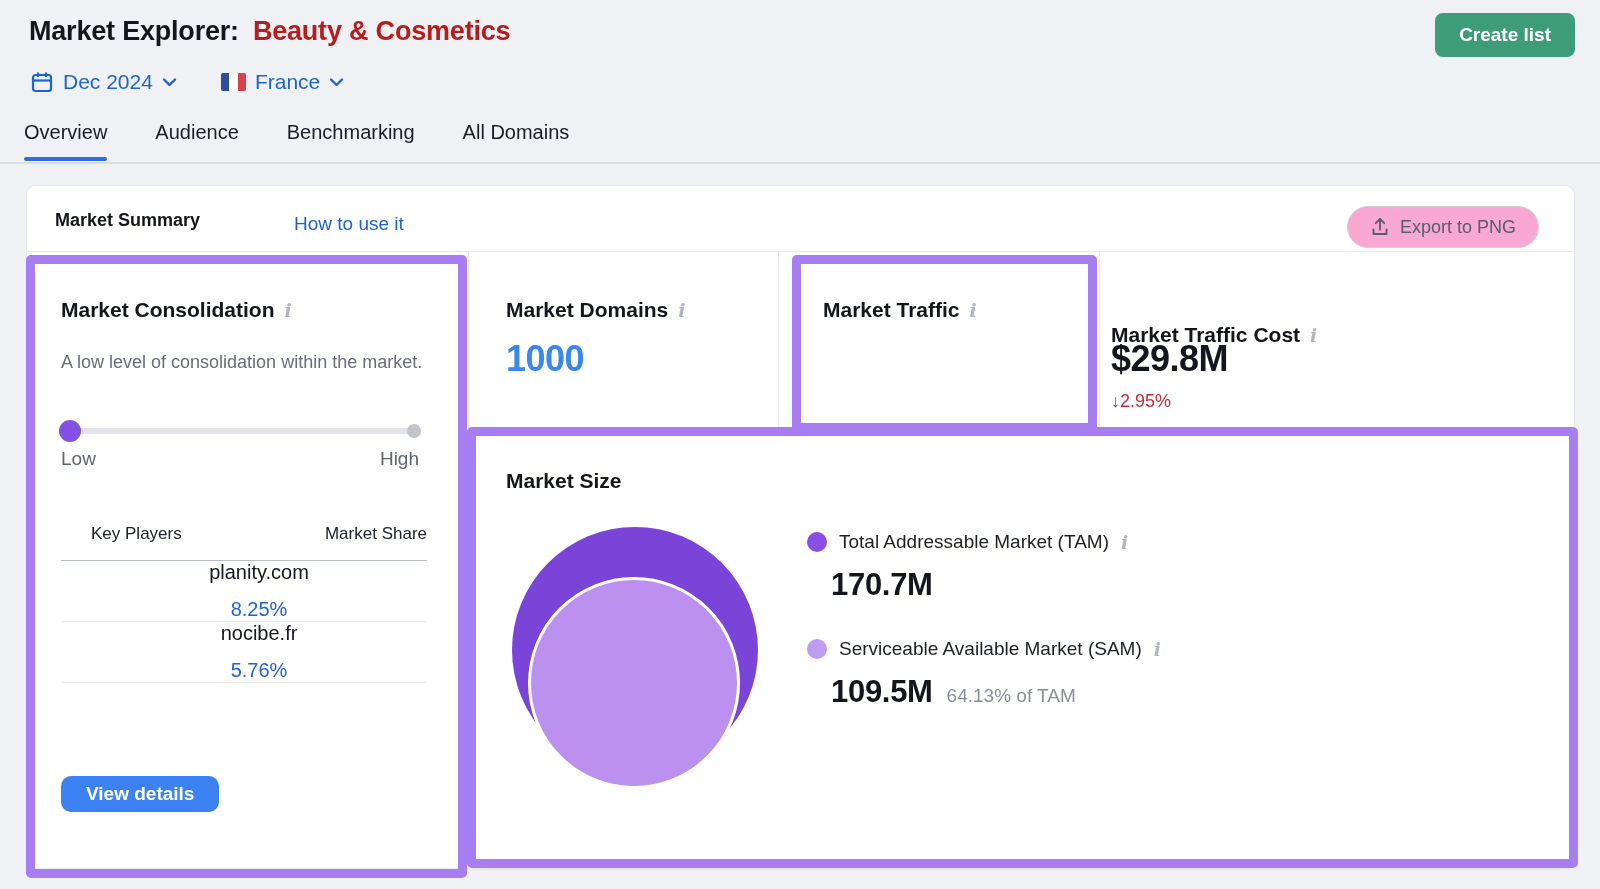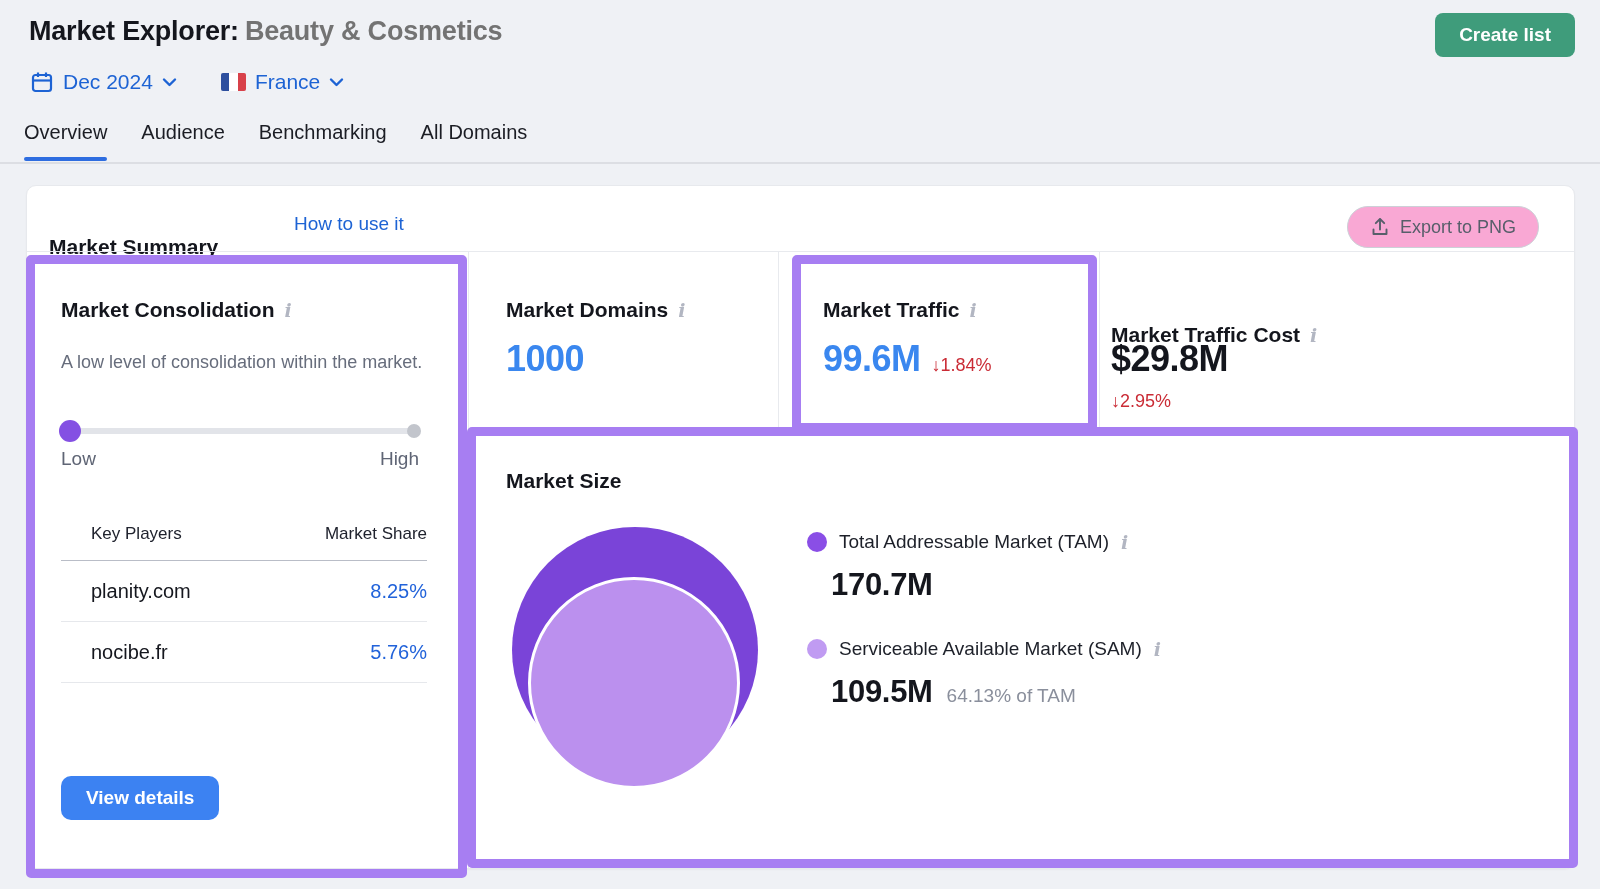--- a/index.html
+++ b/index.html
@@ -9,48 +9,48 @@
     font-family:"Liberation Sans", sans-serif;
     color:#14161d;
     position:relative;
     overflow:hidden;
   }
   .page { position:absolute; inset:0; }
 
   
   .page-title { position:absolute; left:29px; top:16px; font-size:27px; font-weight:700; letter-spacing:-0.2px; }
   .page-title .prefix { color:#14161d; }
-  .page-title .market { color:#737373; margin-left:6px; }
+  .page-title .market { color:#b91c1c; margin-left:14px; }
 
   .create-btn {
     position:absolute; right:25px; top:13px; height:44px;
     background:#3f9c7b; color:#fff; border:none; border-radius:8px;
     font-family:"Liberation Sans", sans-serif;
     font-size:19px; font-weight:700; padding:0 24px; cursor:pointer;
   }
 
   .filters { position:absolute; left:30px; top:70px; display:flex; align-items:center; }
   .filter-btn { display:flex; align-items:center; gap:9px; color:#1d63d4; font-size:21px; font-weight:500; cursor:pointer; }
   .filter-gap { width:44px; }
   .flag { width:25px; height:18px; border-radius:2px; overflow:hidden; display:flex; box-shadow:0 0 0 1px rgba(0,0,0,0.08) inset; }
   .flag div { flex:1; }
   .flag .b { background:#2d4f9e; } .flag .w { background:#fff; } .flag .r { background:#d8414a; }
 
-  .tabs { position:absolute; left:24px; top:121px; display:flex; gap:34px; font-size:20px; font-weight:500; color:#1b1d24; }
+  .tabs { position:absolute; left:24px; top:121px; display:flex; gap:48px; font-size:20px; font-weight:500; color:#1b1d24; }
   .tab { padding-bottom:14px; cursor:pointer; position:relative; }
   .tab.active::after { content:""; position:absolute; left:0; right:0; bottom:-3px; height:4px; border-radius:3px; background:#2e6de0; }
   .tabs-divider { position:absolute; left:0; top:162px; width:1600px; height:2px; background:#dcdee3; }
 
   
   .card {
     position:absolute; left:26px; top:185px; width:1549px; height:684px;
     background:#fff; border:1px solid #e7e9ed; border-radius:10px;
     box-shadow:0 1px 2px rgba(20,22,29,0.04);
   }
-  .card-title { position:absolute; left:22px; top:24px; font-size:21px; font-weight:700;margin-top:25px; }
+  .card-title { position:absolute; left:28px; top:24px; font-size:18px; font-weight:700; }
   .how-link { position:absolute; left:267px; top:27px; font-size:19px; color:#1d63d4; cursor:pointer; text-decoration:none; }
   .export-btn {
     position:absolute; right:35px; top:20px; height:42px;
     display:flex; align-items:center; gap:10px;
     background:#f9a8d4; border:1px solid #ccd0d7; border-radius:21px;
     font-family:"Liberation Sans", sans-serif;
     font-size:18px; color:#575e6a; padding:0 22px; cursor:pointer;
   }
 
   .grid-hline-top { position:absolute; left:0; right:0; top:65px; height:1px; background:#e8eaee; }
@@ -67,26 +67,26 @@
   .cons-desc { position:absolute; left:34px; top:163px; width:366px; font-size:18px; line-height:27px; color:#676d7c; }
   .slider { position:absolute; left:34px; top:234px; width:358px; height:22px; }
   .slider .track { position:absolute; left:0; right:0; top:8px; height:6px; border-radius:3px; background:#e2e4e9; }
   .slider .thumb { position:absolute; left:-2px; top:0; width:22px; height:22px; border-radius:50%; background:#8450e3; cursor:pointer; }
   .slider .end-dot { position:absolute; right:-2px; top:4px; width:14px; height:14px; border-radius:50%; background:#c2c5cc; }
   .slider-labels { position:absolute; left:34px; top:262px; width:358px; display:flex; justify-content:space-between; font-size:19px; color:#5f6575; }
 
   .kp-table { position:absolute; left:34px; top:338px; width:366px; }
   .kp-head { display:flex; justify-content:space-between; font-size:17px; color:#20232e; padding:0 0 16px 30px; }
   .kp-head-line { height:1px; background:#b9bdc7; }
-  .kp-row { display:flex; justify-content:space-between; align-items:center; height:61px; padding-left:30px; border-bottom:1px solid #e6e8ec; }
+  .kp-row { display:flex; justify-content:space-between; align-items:center; height:61px; padding-left:30px; border-bottom:1px solid #e6e8ec;flex-direction:column; }
   .kp-domain { font-size:20px; color:#15171e; }
   .kp-share { font-size:20px; color:#2263da; font-weight:500; }
 
   .view-btn {
-    position:absolute; left:34px; top:590px; height:44px;
+    position:absolute; left:34px; top:590px; height:36px;
     background:#3c82f2; color:#fff; border:none; border-radius:10px;
     font-family:"Liberation Sans", sans-serif;
     font-size:19px; font-weight:700; padding:0 25px; cursor:pointer;
   }
 
   
   .metric-title-domains { position:absolute; left:479px; top:112px; }
   .metric-title-traffic { position:absolute; left:796px; top:112px; }
   .metric-title-cost    { position:absolute; left:1084px; top:112px;margin-top:25px; }
   .metric-value { position:absolute; font-size:36px; font-weight:800; letter-spacing:-0.5px; display:flex; align-items:baseline; gap:11px; }
@@ -231,24 +231,20 @@
       <span class="info">i</span>
     </div>
     <div class="metric-value mv-domains">
       <span>1000</span>
     </div>
 
     <div class="box-title metric-title-traffic">
       <span>Market Traffic</span>
       <span class="info">i</span>
     </div>
-    <div class="metric-value mv-traffic">
-      <span>99.6M</span>
-      <span class="delta">↓1.84%</span>
-    </div>
 
     <div class="box-title metric-title-cost">
       <span>Market Traffic Cost</span>
       <span class="info">i</span>
     </div>
     <div class="metric-value mv-cost">
       <span>$29.8M</span>
       <span class="delta">↓2.95%</span>
     </div>
 

